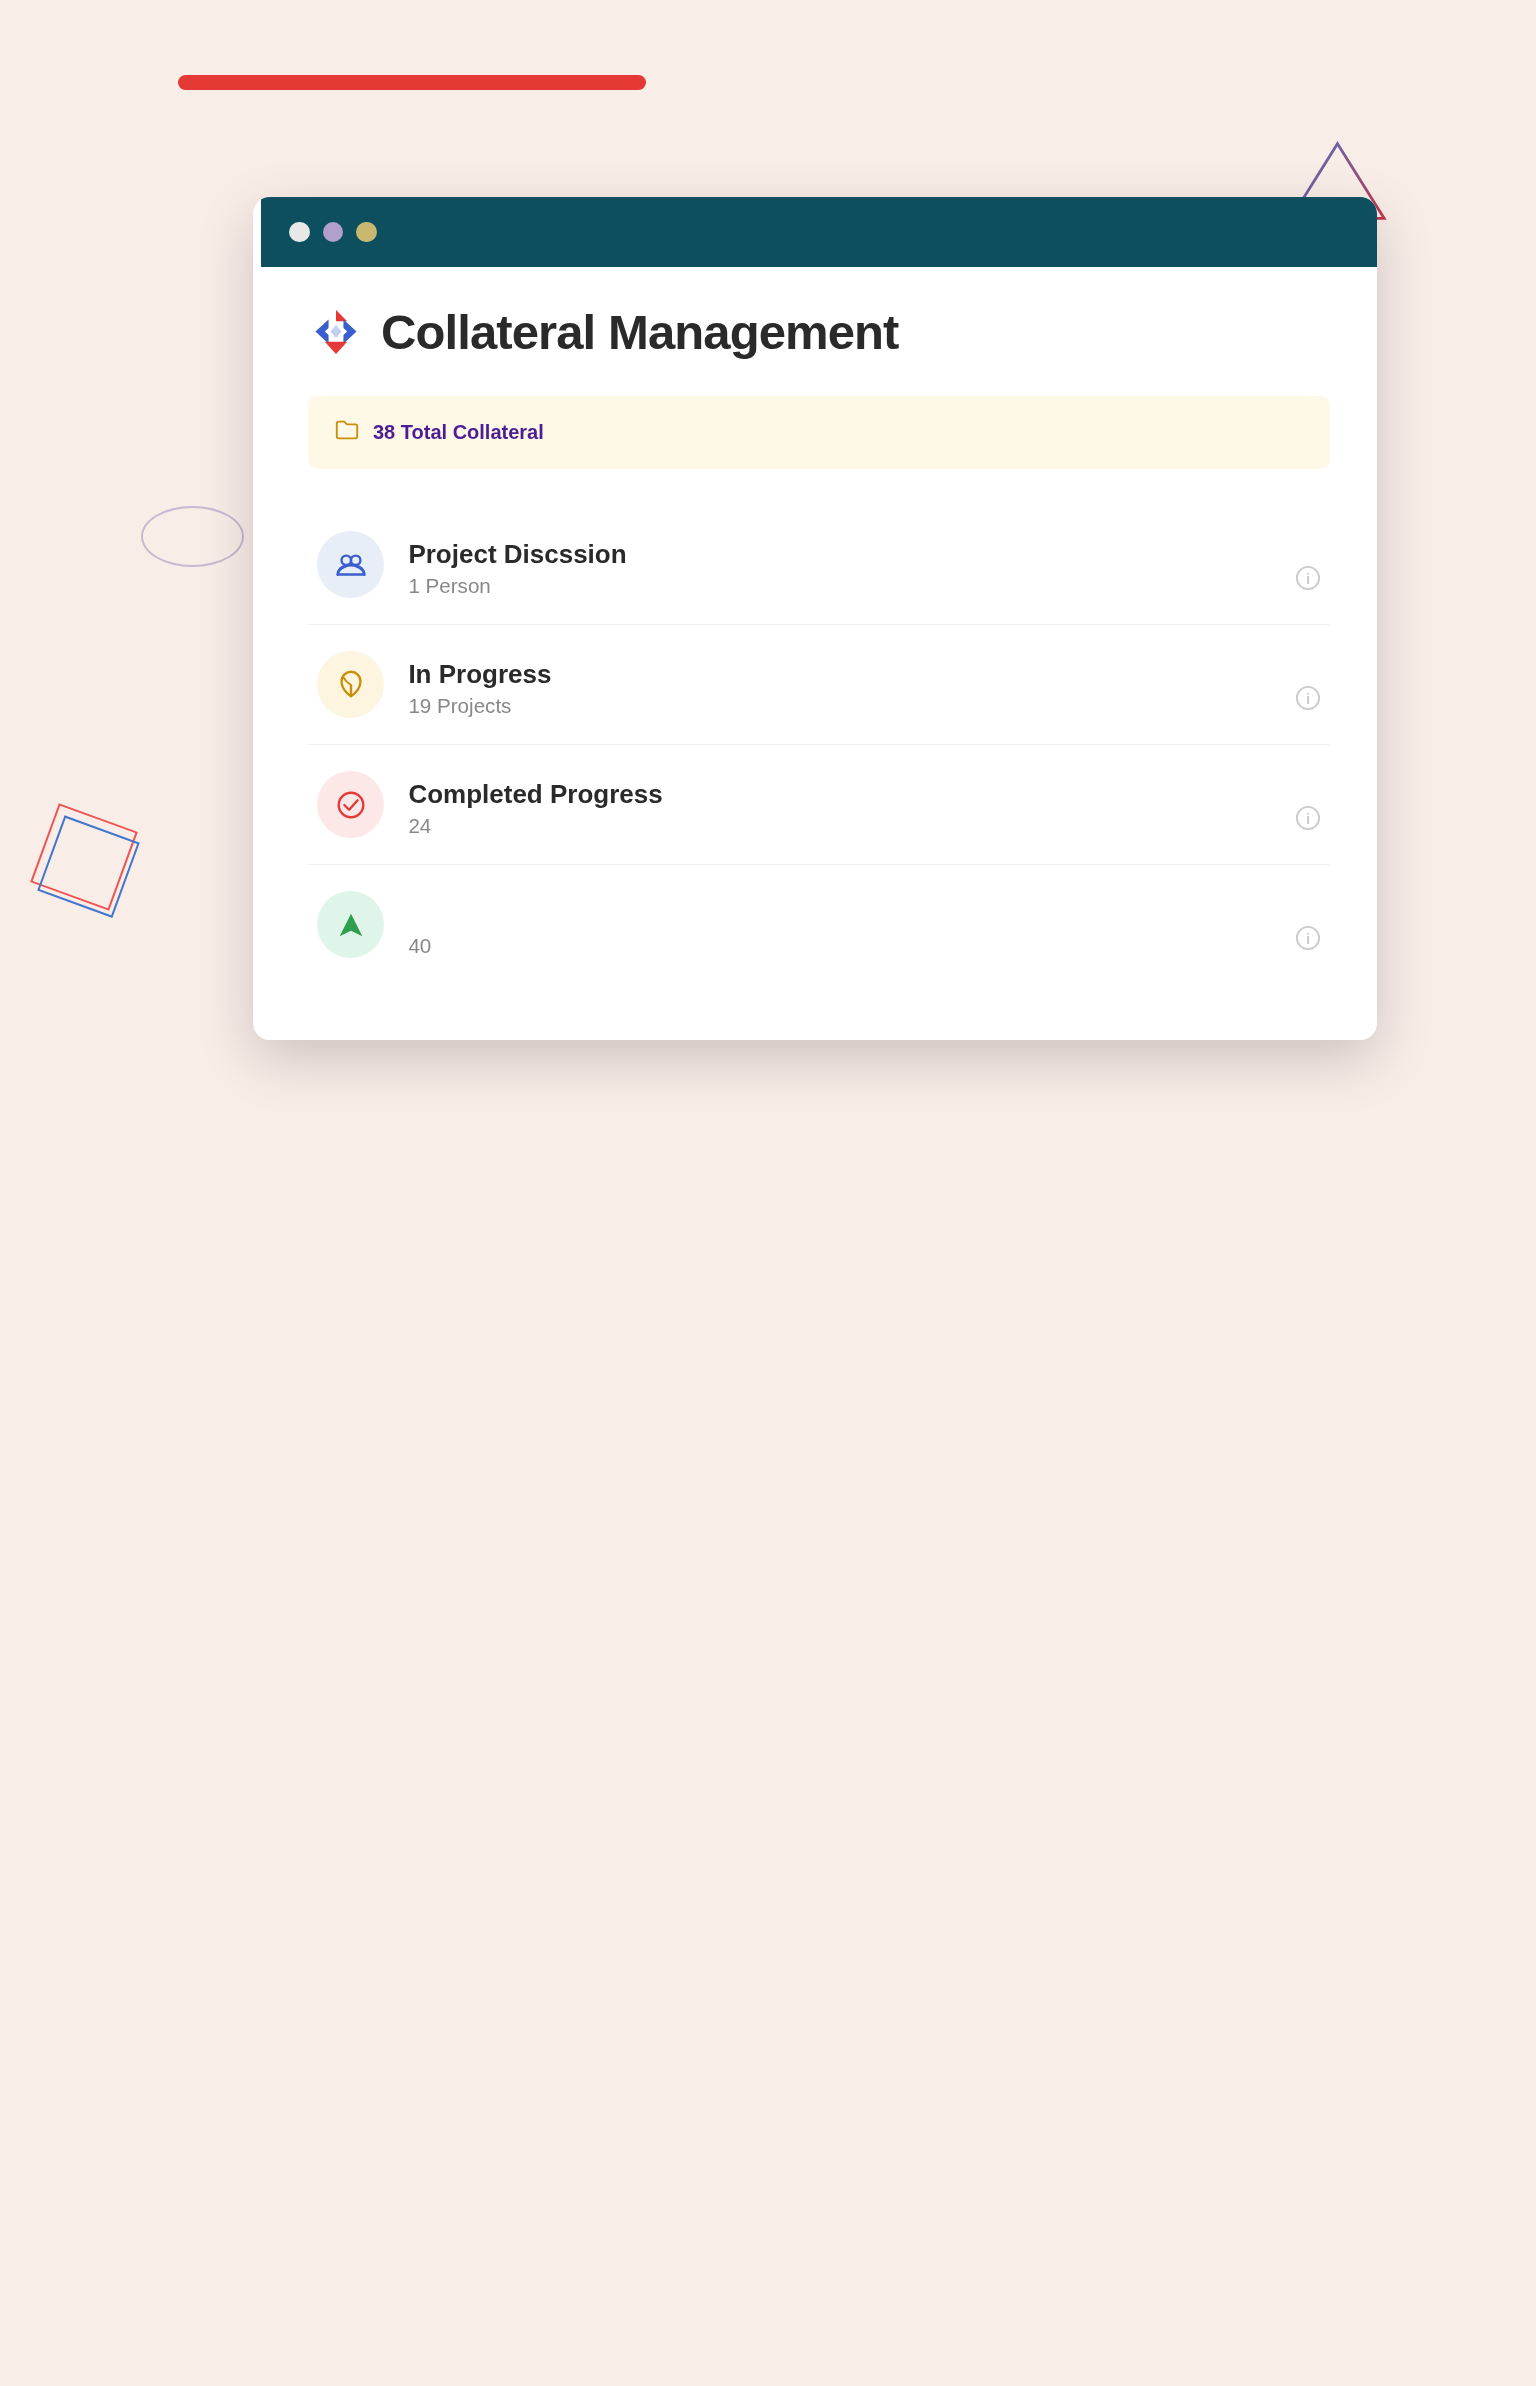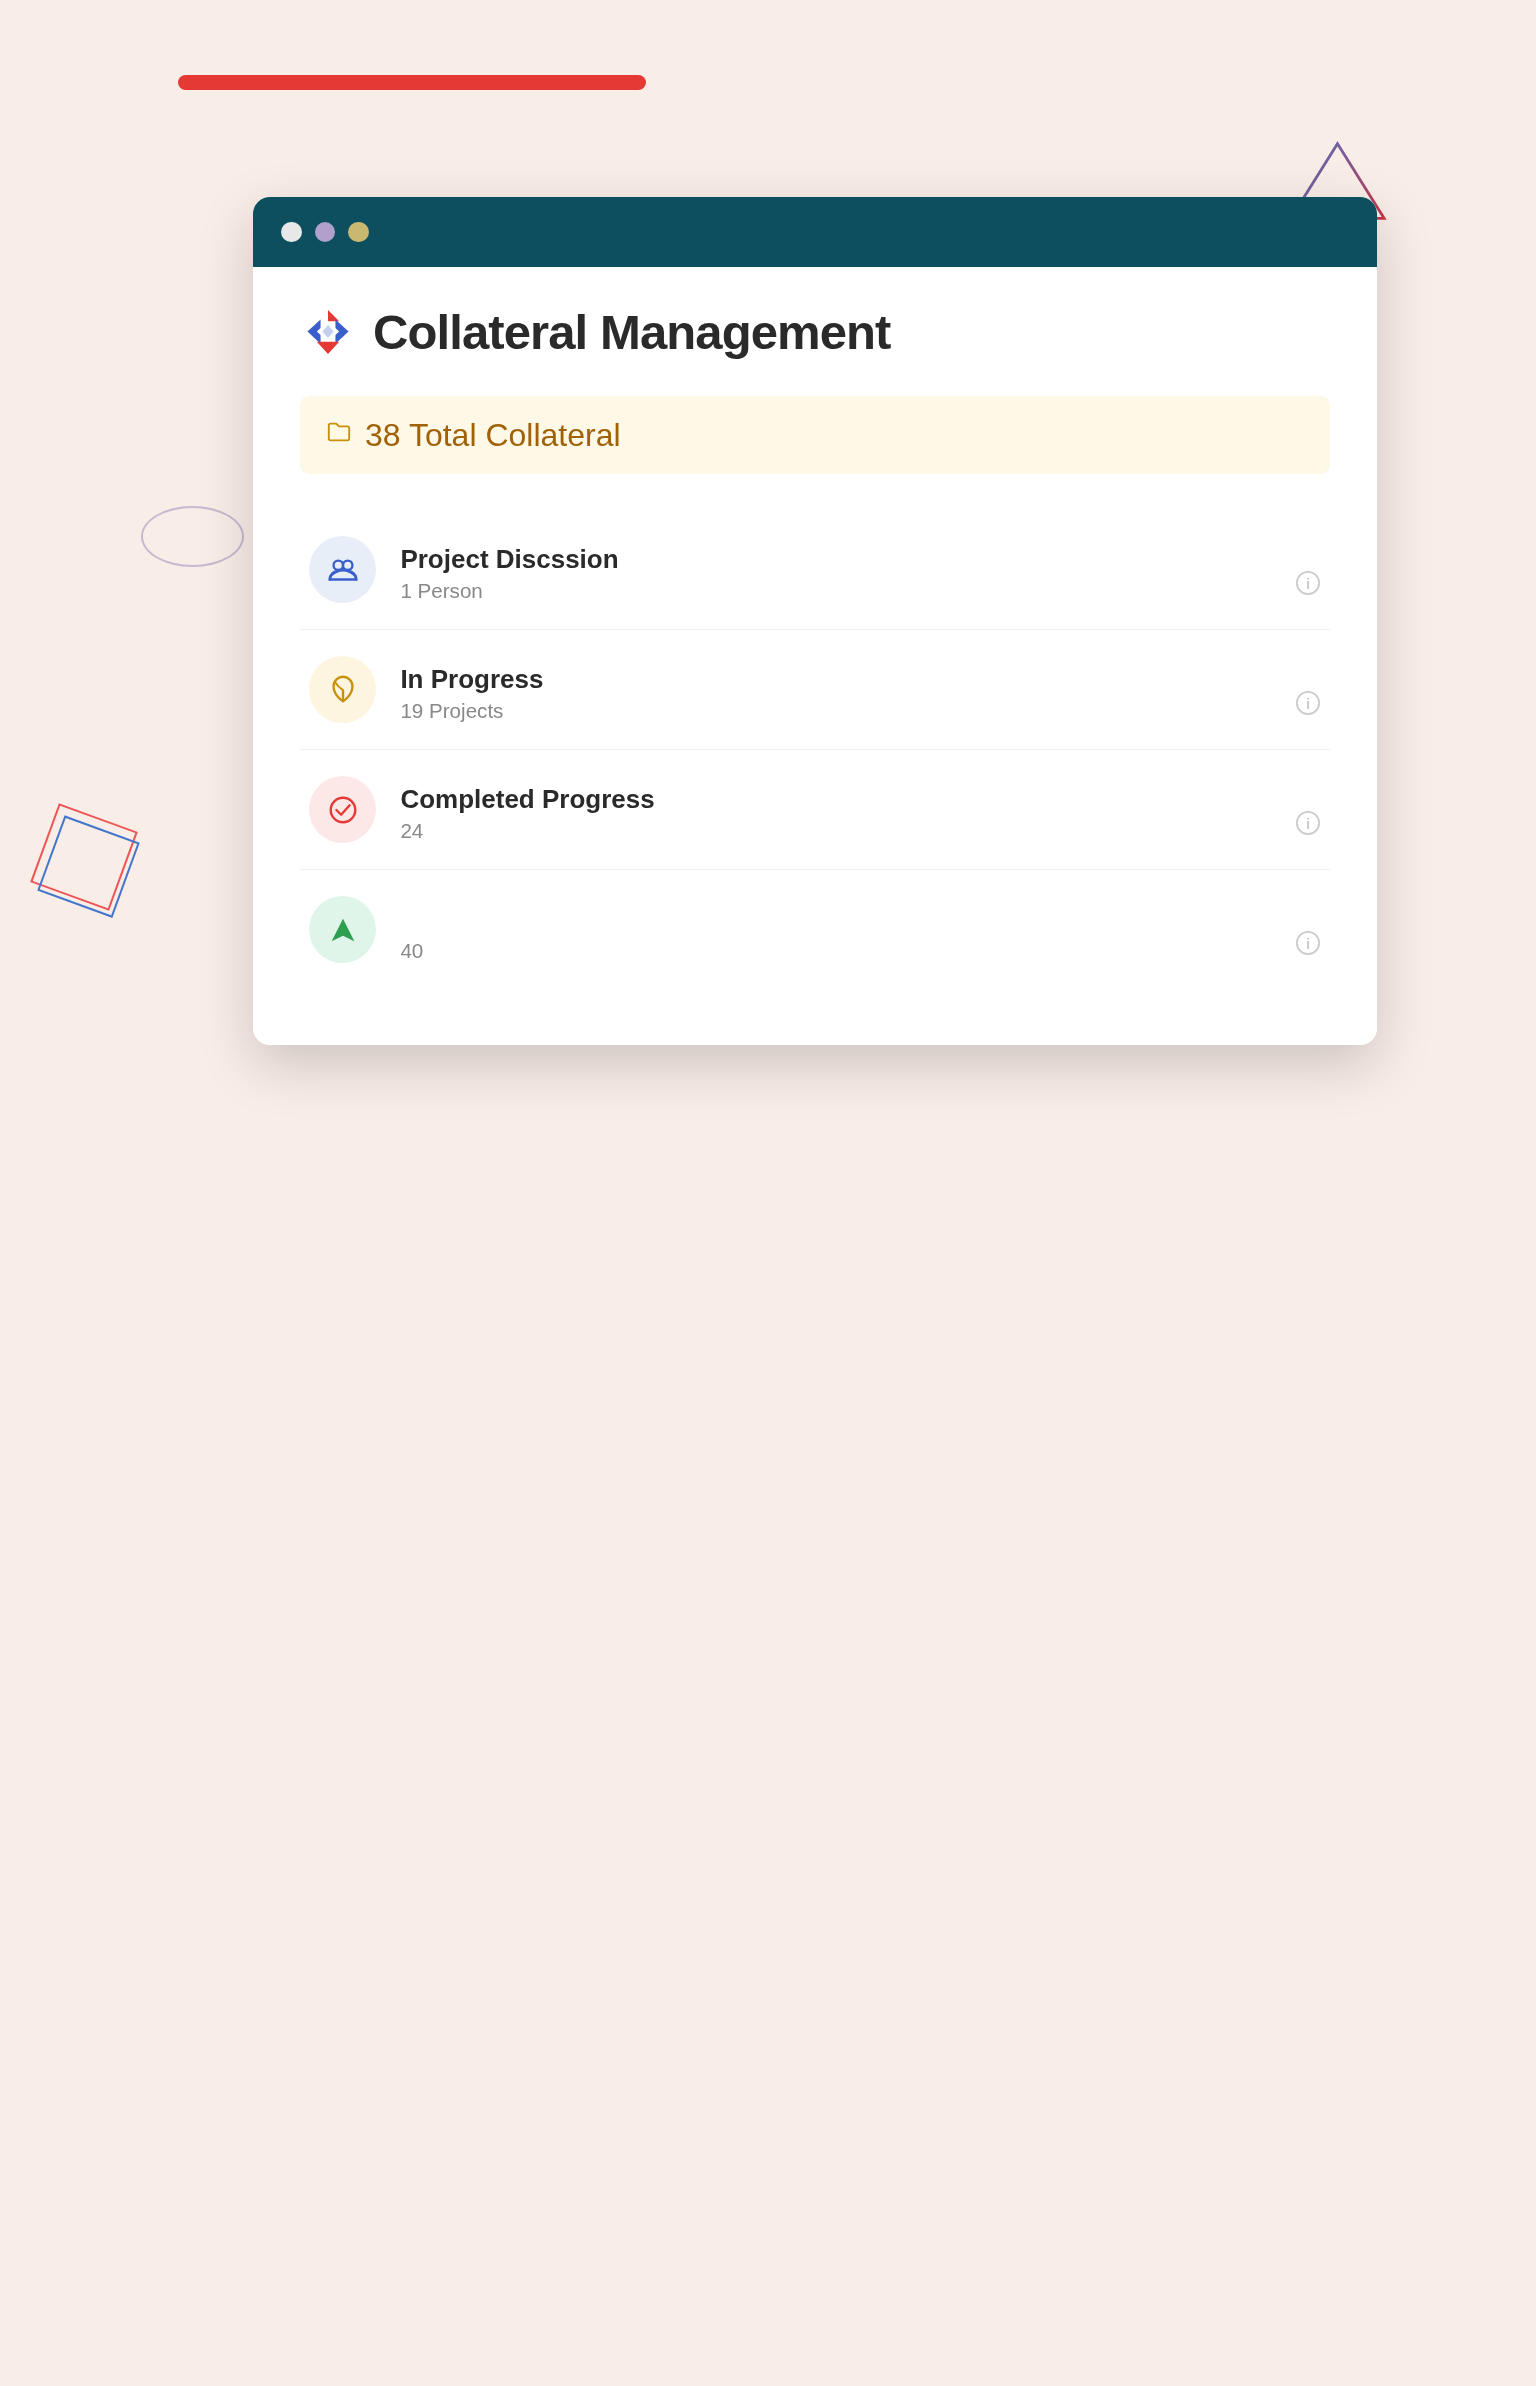--- a/index.html
+++ b/index.html
@@ -70,20 +70,21 @@
     
     .browser-window {
       position: absolute;
       top: 197px;
       left: 253px;
       width: 1124px;
       border-radius: 17px;
       overflow: hidden;
       box-shadow: 0 19px 56px rgba(0,0,0,0.18);
       background: #fff;
+      padding-left: 8px;
     }
 
     .browser-titlebar {
       background: #0d4f5e;
       height: 70px;
       display: flex;
       align-items: center;
       padding: 0 28px;
       gap: 13px;
     }
@@ -133,23 +134,23 @@
       gap: 13px;
       margin-bottom: 36px;
     }
 
     .total-banner-icon {
       color: #c8900a;
       font-size: 24px;
     }
 
     .total-banner-text {
-      color: #a16207;
-      font-size: 32px;
-      font-weight: 400;
+      color: #4c1d95;
+      font-size: 20px;
+      font-weight: 700;
     }
 
     
     .list-item {
       display: flex;
       align-items: flex-end;
       padding: 26px 9.4px;
       border-bottom: 0.9px solid #f0f0f0;
       gap: 24px;
     }

